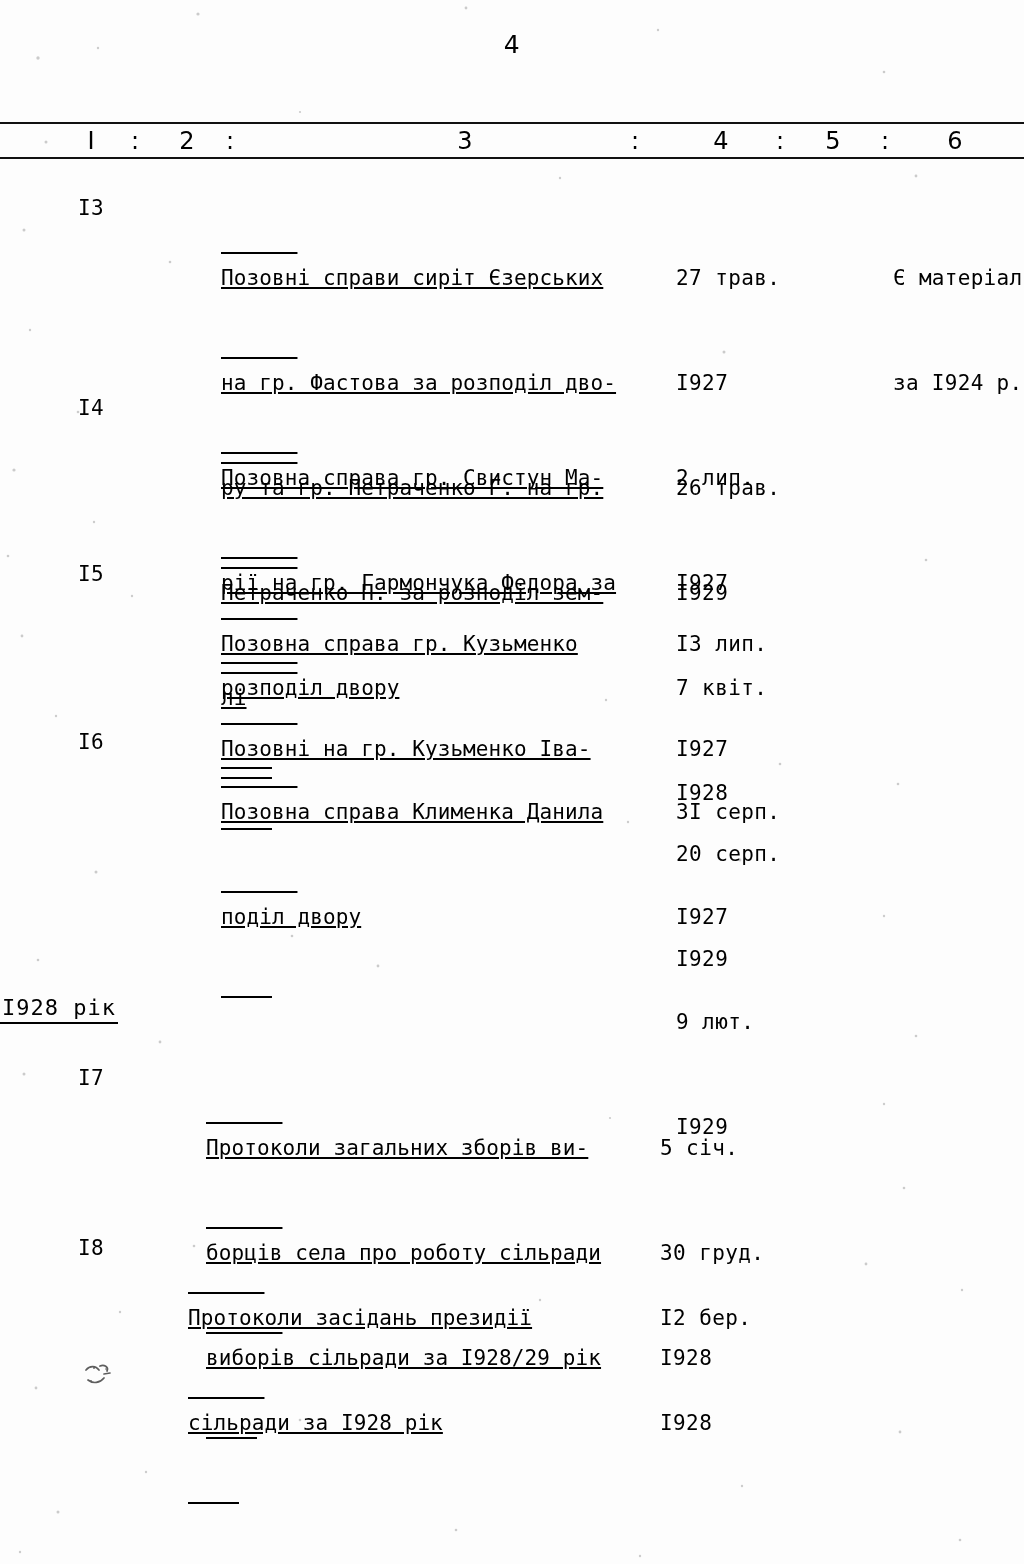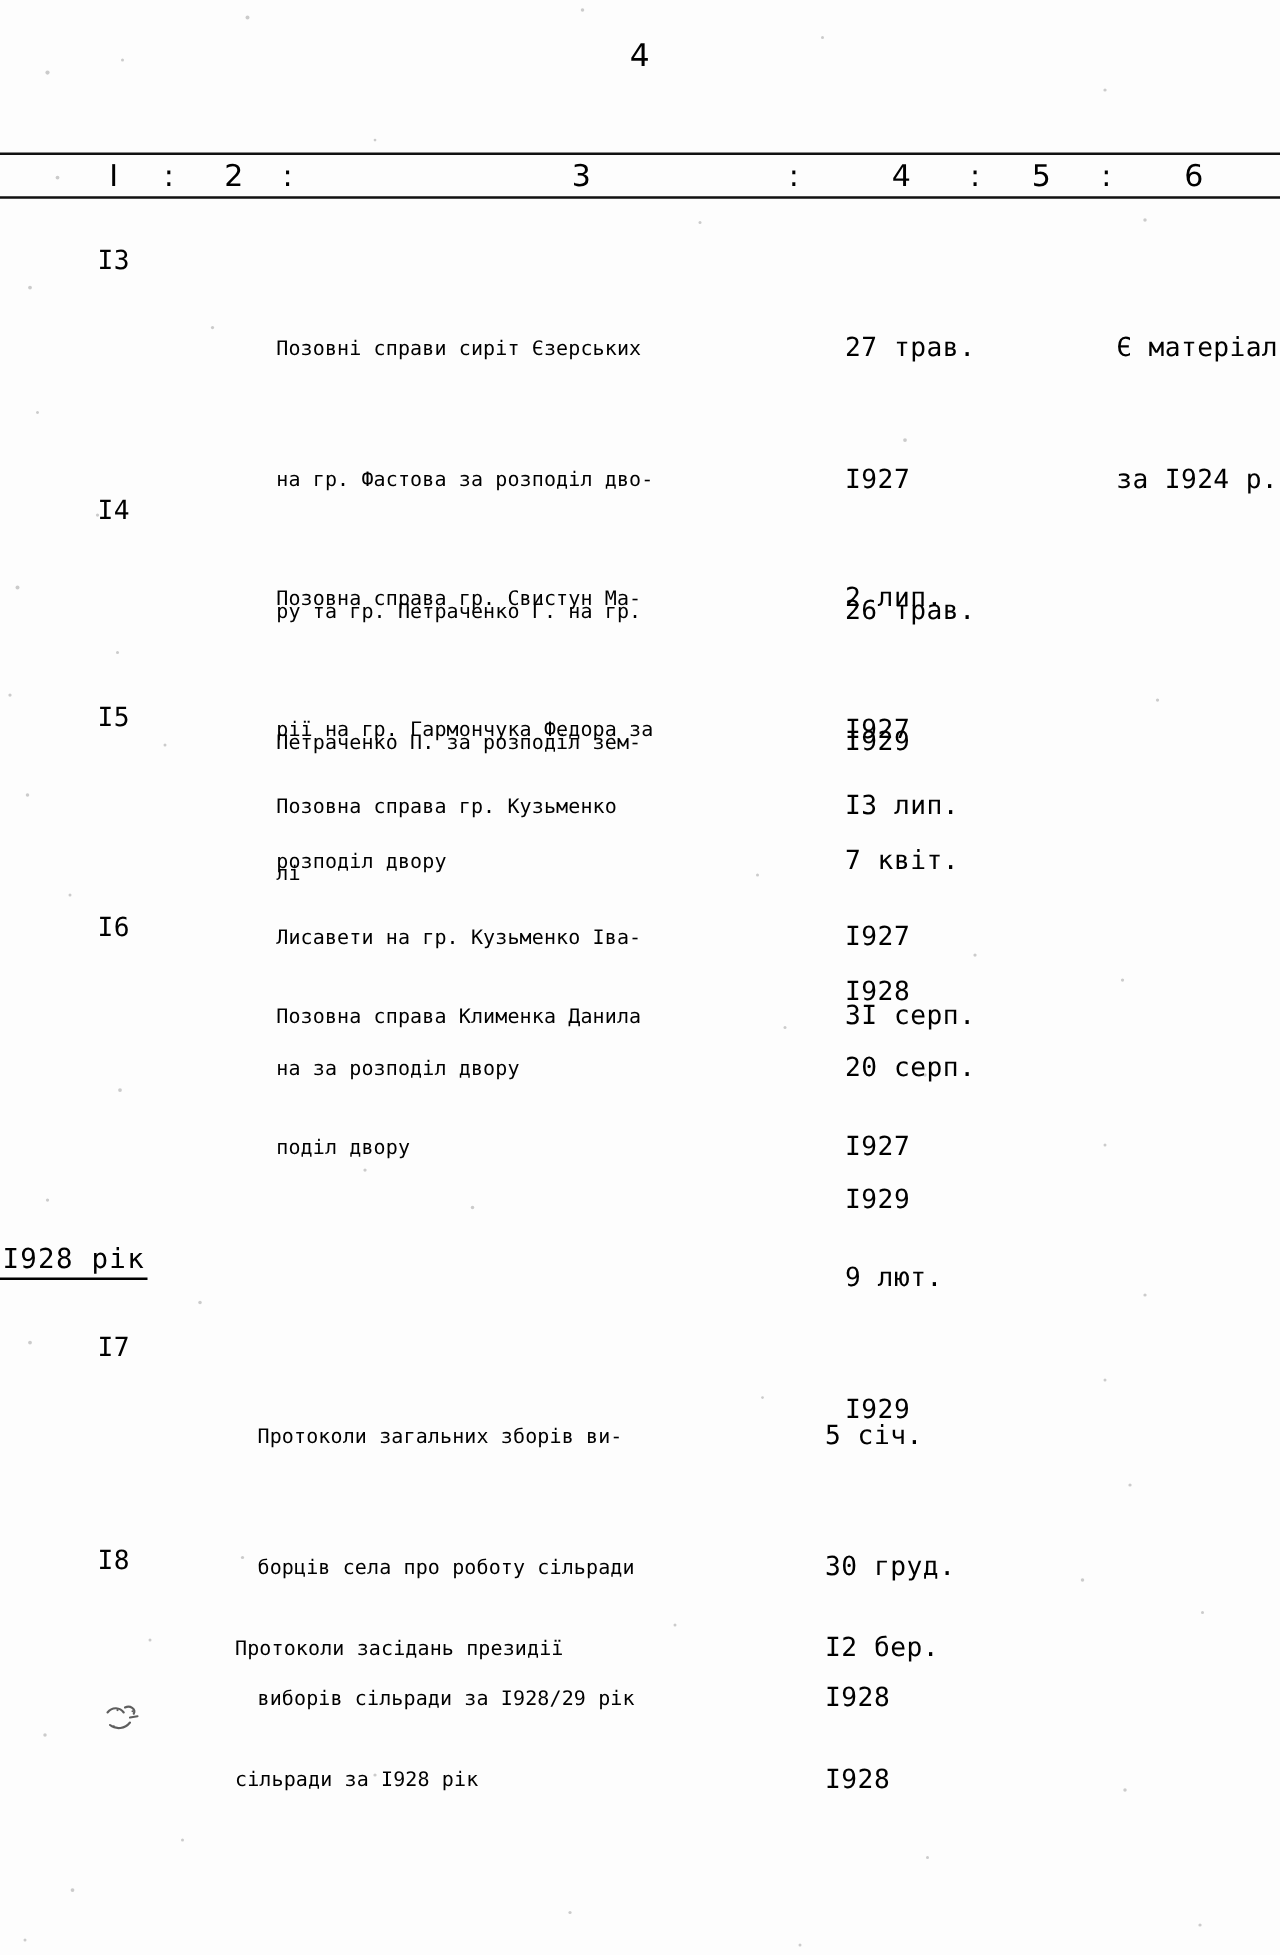--- a/index.html
+++ b/index.html
@@ -75,24 +75,25 @@
     width: 110px;
     font-size: 21px;
     line-height: 35px;
     letter-spacing: 0.4px;
     white-space: pre;
   }
   .col-desc {
     position: absolute;
     left: 221px;
     width: 440px;
-    font-size: 16px;
+    font-size: 21px;
     line-height: 35px;
     letter-spacing: 0.1px;
     white-space: pre;
+    text-decoration: underline;
   }
   .col-desc .l {
     display: block;
     white-space: pre;
   }
   .col-dates {
     position: absolute;
     left: 676px;
     width: 200px;
     font-size: 21px;
@@ -249,22 +250,21 @@
       <span class="l">I927</span>
       <span class="l">7 квіт.</span>
       <span class="l">I928</span>
     </div>
   </div>
 
   <div class="row" style="top:557px;">
     <div class="col-num">I5</div>
     <div class="col-desc">
       <span class="l">Позовна справа гр. Кузьменко</span>
-      <span class="l">Лисавети на гр. Кузьменко Іва-</span>
-      <span class="l">на за розподіл двору</span>
+      <span class="l">Позовні на гр. Кузьменко Іва-</span>
     </div>
     <div class="col-dates">
       <span class="l">I3 лип.</span>
       <span class="l">I927</span>
       <span class="l">20 серп.</span>
       <span class="l">I929</span>
     </div>
   </div>
 
   <div class="row" style="top:725px;">

